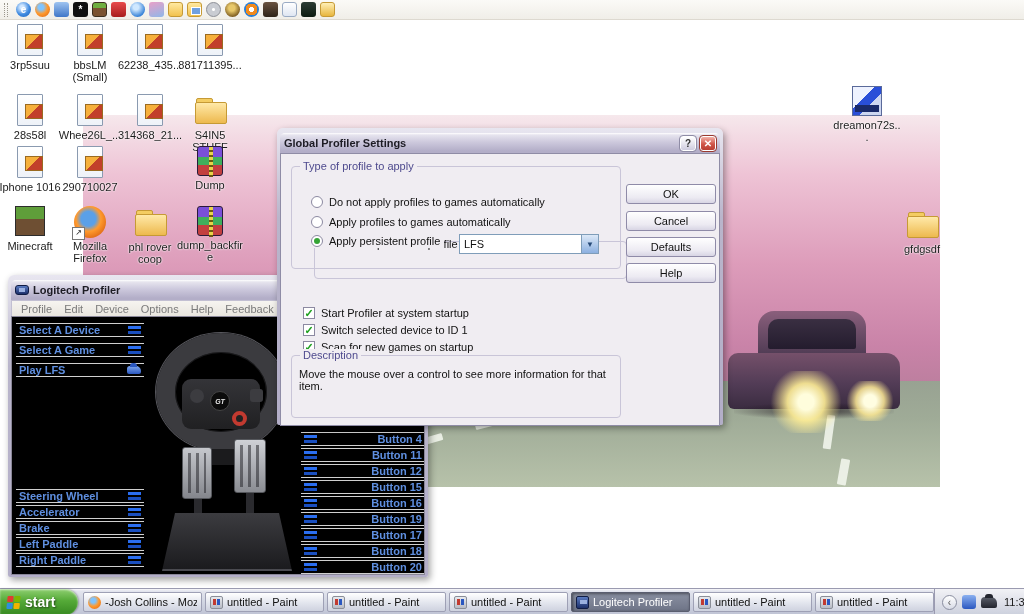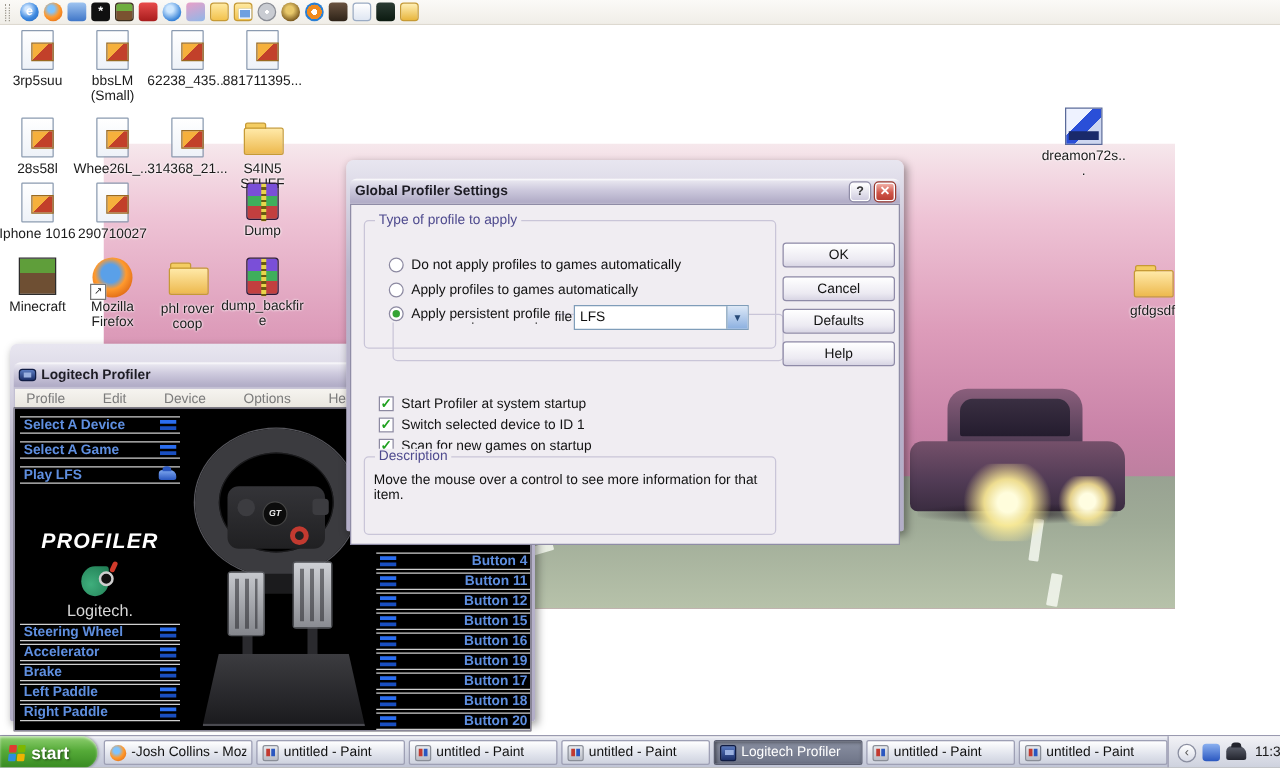--- a/index.html
+++ b/index.html
@@ -86,38 +86,38 @@
     background:linear-gradient(#5f9e3a 0 42%, #6e4f33 42%); }
   .dg-ff { width:32px; height:32px; margin:0 auto 2px; border-radius:50%;
     background:radial-gradient(circle at 45% 40%, #5aa0e8 0 28%, #ff9a2e 48%, #d85f10 85%); position:relative; }
   .dg-ff::after { content:"\2197"; position:absolute; left:-2px; bottom:-2px; width:11px; height:11px;
     background:#fff; border:1px solid #777; font-size:8px; line-height:10px; color:#222; }
   .dg-brush { width:30px; height:30px; margin:0 auto 3px; border:1px solid #5a6a9a; background:
     linear-gradient(135deg,#eef2ff 38%, #2a4fd8 38% 62%, #cdd6f0 62%); position:relative; }
   .dg-brush::after { content:""; position:absolute; left:2px; bottom:3px; width:24px; height:7px; background:#1a2a6a; }
 
   
-  .xpwin { position:absolute; border-radius:6px 6px 2px 2px; padding:15px 3px 3px;
+  .xpwin { position:absolute; border-radius:6px 6px 2px 2px; padding:5px 3px 3px;
     background:linear-gradient(180deg,#e8e6f0,#b9b5cb 30%, #b3aec8); box-shadow:2px 3px 7px rgba(0,0,0,.38); }
   .xptitle { height:20px; display:flex; align-items:center; gap:4px; padding:0 4px;
     background:linear-gradient(180deg,#ffffff 0%, #e6e4ee 10%, #cdc9dd 45%, #b3aec8 90%);
     border-radius:5px 5px 0 0; }
   .xptitle .ttext { font-weight:bold; color:#1d1c24; flex:1; white-space:nowrap; overflow:hidden; }
   .tbtn { width:16px; height:15px; border-radius:3px; border:1px solid #ffffff; outline:1px solid #8f8ca6;
     display:flex; align-items:center; justify-content:center; font-size:10px; font-weight:bold; }
   .tbtn-help { background:linear-gradient(#ffffff,#cfccdf); color:#333; }
   .tbtn-close { background:linear-gradient(#f2b0a8,#d05548 55%, #b93e33); color:#fff; outline-color:#9a3a30; }
   .gamepad-ico { width:14px; height:10px; border-radius:3px; background:linear-gradient(#5a7ac0,#1c2f6a);
     border:1px solid #101c44; position:relative; flex:none; }
   .gamepad-ico::after { content:""; position:absolute; left:3px; top:2px; width:6px; height:4px; background:#9ab0e0; }
 
   
   .pw { left:8px; top:275px; width:420px; height:302px; z-index:10; }
   .pw-menu { height:16px; background:linear-gradient(#f6f4f0,#e9e6df); border:1px solid #c2bfd2; border-bottom:none;
-    display:flex; align-items:center; gap:20px; padding:0 4px; }
+    display:flex; align-items:center; gap:2px; padding:0 4px; }
   .pw-menu span { color:#7a7a7a; padding:0 5px; }
   .pw-content { position:relative; height:259px; background:#000; border:1px solid #8a8798; overflow:hidden; }
   .pnav { position:absolute; left:4px; top:6px; width:128px; }
   .pnav-row { height:14px; border-top:1px solid #d0d0d0; border-bottom:1px solid #d0d0d0;
     display:flex; align-items:center; justify-content:space-between; padding:0 3px; margin-bottom:6px; }
   .pnav-label { color:#5f8fe0; font-weight:bold; font-size:11px; white-space:nowrap; }
   .eq-icon { width:13px; height:8px; border-top:3px solid #2b6ef0; border-bottom:3px solid #1a4fc0; flex:none; }
   .car-ico { width:14px; height:8px; background:linear-gradient(#7fa8f0,#2a57c0); border-radius:3px 5px 2px 2px; position:relative; flex:none; }
   .car-ico::after { content:""; position:absolute; left:3px; top:-3px; width:7px; height:4px; background:#2a57c0; border-radius:3px 3px 0 0; }
   .pbrand { position:absolute; left:4px; top:96px; width:128px; text-align:center; }
@@ -344,29 +344,20 @@
         <div class="pnav-row">
           <span class="pnav-label">Select A Game</span>
           <span class="eq-icon"></span>
         </div>
         <div class="pnav-row">
           <span class="pnav-label">Play LFS</span>
           <span class="car-ico"></span>
         </div>
       </div>
 
-      <div class="pbrand">
-        <div class="pftext">PROFILER</div>
-        <div class="lg-logo">
-          <i class="lg-green"></i>
-          <i class="lg-eye"></i>
-          <i class="lg-red"></i>
-        </div>
-        <div class="lg-text">Logitech.</div>
-      </div>
 
       <div class="pnav pnav-bottom">
         <div class="pnav-row">
           <span class="pnav-label">Steering Wheel</span>
           <span class="eq-icon"></span>
         </div>
         <div class="pnav-row">
           <span class="pnav-label">Accelerator</span>
           <span class="eq-icon"></span>
         </div>

